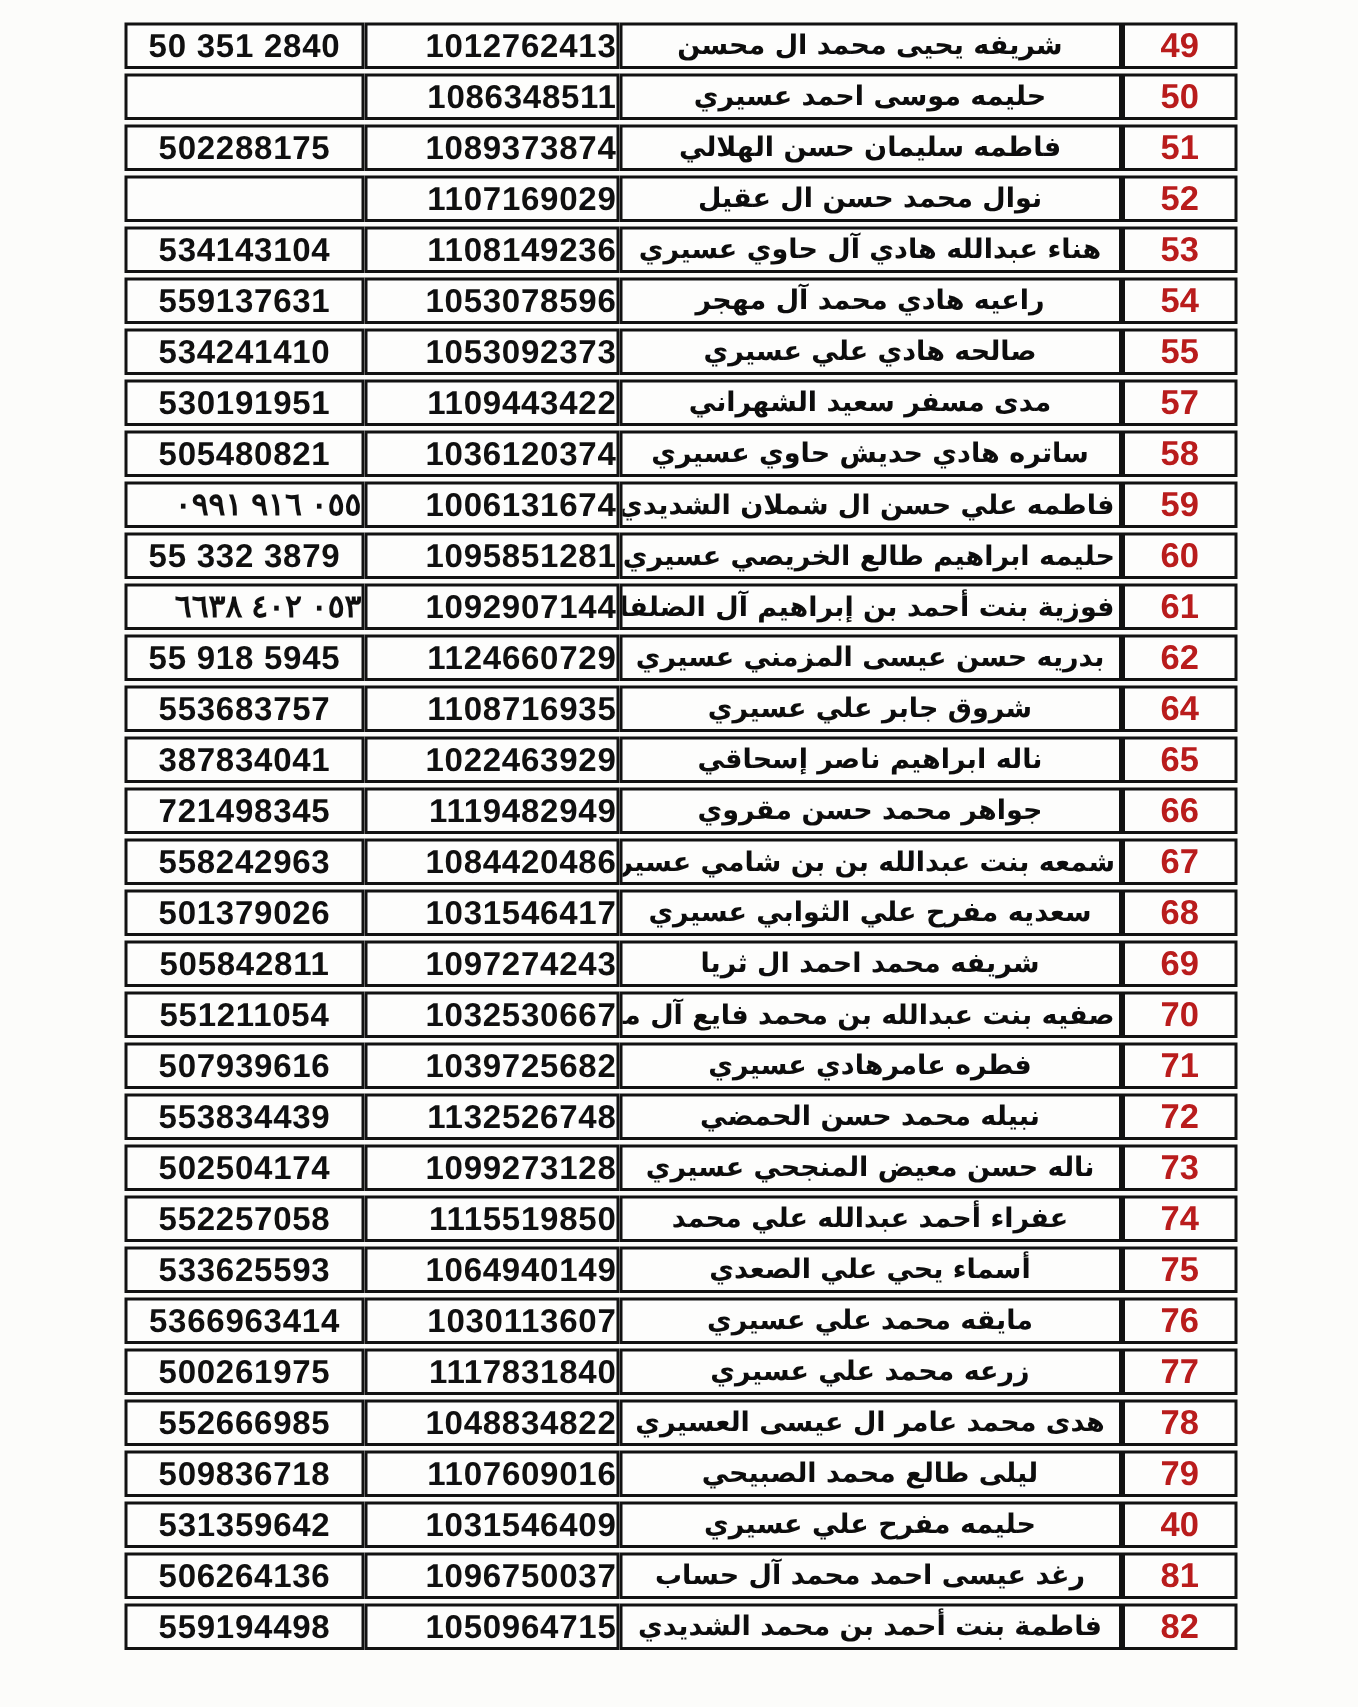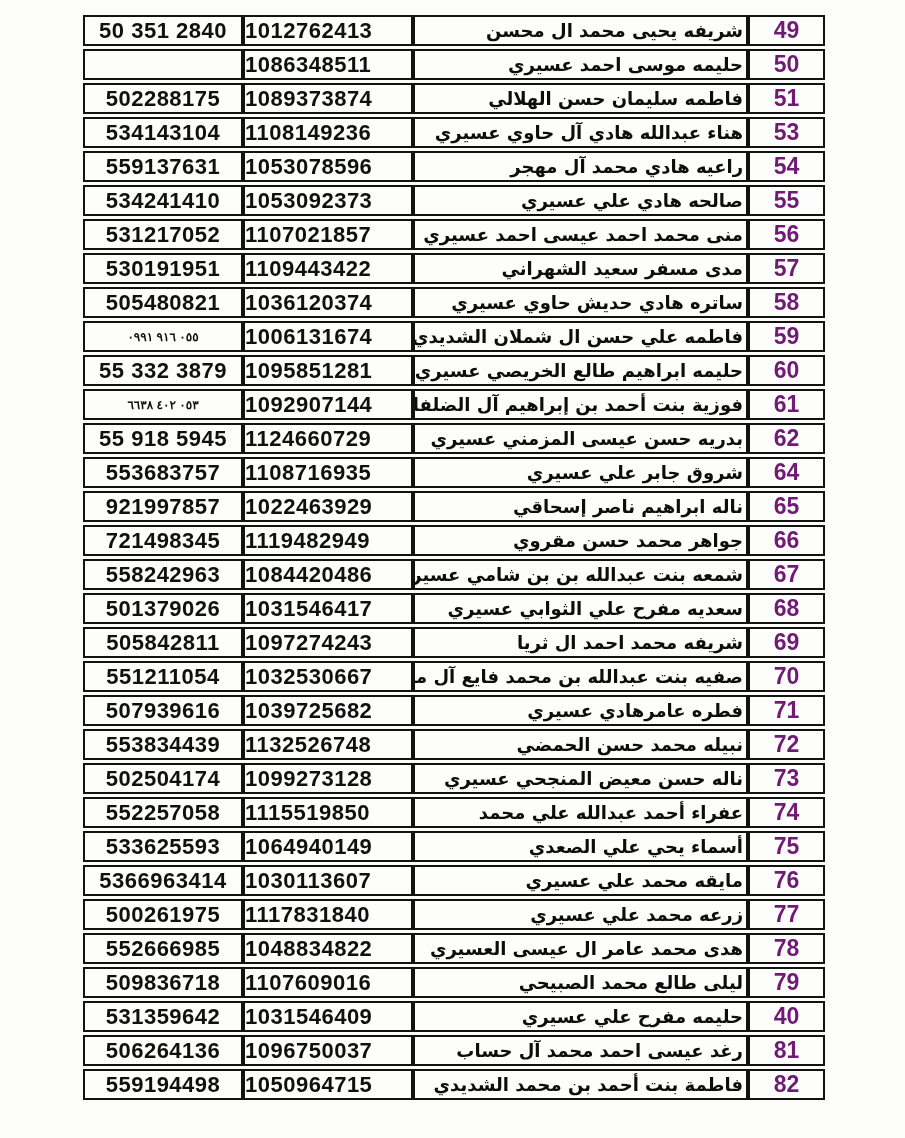--- a/index.html
+++ b/index.html
@@ -38,50 +38,51 @@
     font-family: "Liberation Sans", sans-serif;
     font-weight: bold;
     font-size: 22px;
     text-align: center;
     color: #101010;
     letter-spacing: 0.5px;
     direction: ltr;
     white-space: nowrap;
   }
   td.phone.arabic-digits {
-    font-size: 12px;
+    font-size: 21px;
     letter-spacing: 3px;
+    text-align: right;
   }
   td.idnum {
     font-family: "Liberation Sans", sans-serif;
     font-weight: bold;
     font-size: 22px;
-    text-align: left;
+    text-align: right;
     color: #101010;
     letter-spacing: 0.5px;
     direction: ltr;
     white-space: nowrap;
   }
   td.name {
     font-family: "DejaVu Sans", sans-serif;
     font-weight: bold;
     font-size: 18px;
     direction: rtl;
-    text-align: right;
+    text-align: center;
     padding-right: 3px;
     padding-left: 2px;
     color: #0d0d0d;
     white-space: nowrap;
   }
   td.rownum {
     font-family: "Liberation Sans", sans-serif;
     font-weight: bold;
     font-size: 23px;
     text-align: center;
-    color: #701a75;
+    color: #b91c1c;
     direction: ltr;
   }
 </style>
 </head>
 <body>
 
 <div class="page">
   <table class="roster" aria-readonly="true">
     <colgroup>
       <col style="width:160px">
@@ -102,44 +103,44 @@
           <td class="name">حليمه موسى احمد عسيري</td>
           <td class="rownum">50</td>
         </tr>
         <tr>
           <td class="phone">502288175</td>
           <td class="idnum">1089373874</td>
           <td class="name">فاطمه سليمان حسن الهلالي</td>
           <td class="rownum">51</td>
         </tr>
         <tr>
+          <td class="phone"></td>
+          <td class="idnum">1107169029</td>
+          <td class="name">نوال محمد حسن ال عقيل</td>
+          <td class="rownum">52</td>
+        </tr>
+        <tr>
           <td class="phone">534143104</td>
           <td class="idnum">1108149236</td>
           <td class="name">هناء عبدالله هادي آل حاوي عسيري</td>
           <td class="rownum">53</td>
         </tr>
         <tr>
           <td class="phone">559137631</td>
           <td class="idnum">1053078596</td>
           <td class="name">راعيه هادي محمد آل مهجر</td>
           <td class="rownum">54</td>
         </tr>
         <tr>
           <td class="phone">534241410</td>
           <td class="idnum">1053092373</td>
           <td class="name">صالحه هادي علي عسيري</td>
           <td class="rownum">55</td>
         </tr>
         <tr>
-          <td class="phone">531217052</td>
-          <td class="idnum">1107021857</td>
-          <td class="name">منى محمد احمد عيسى احمد عسيري</td>
-          <td class="rownum">56</td>
-        </tr>
-        <tr>
           <td class="phone">530191951</td>
           <td class="idnum">1109443422</td>
           <td class="name">مدى مسفر سعيد الشهراني</td>
           <td class="rownum">57</td>
         </tr>
         <tr>
           <td class="phone">505480821</td>
           <td class="idnum">1036120374</td>
           <td class="name">ساتره هادي حديش حاوي عسيري</td>
           <td class="rownum">58</td>
@@ -168,21 +169,21 @@
           <td class="name">بدريه حسن عيسى المزمني عسيري</td>
           <td class="rownum">62</td>
         </tr>
         <tr>
           <td class="phone">553683757</td>
           <td class="idnum">1108716935</td>
           <td class="name">شروق جابر علي عسيري</td>
           <td class="rownum">64</td>
         </tr>
         <tr>
-          <td class="phone">921997857</td>
+          <td class="phone">387834041</td>
           <td class="idnum">1022463929</td>
           <td class="name">ناله ابراهيم ناصر إسحاقي</td>
           <td class="rownum">65</td>
         </tr>
         <tr>
           <td class="phone">721498345</td>
           <td class="idnum">1119482949</td>
           <td class="name">جواهر محمد حسن مقروي</td>
           <td class="rownum">66</td>
         </tr>

